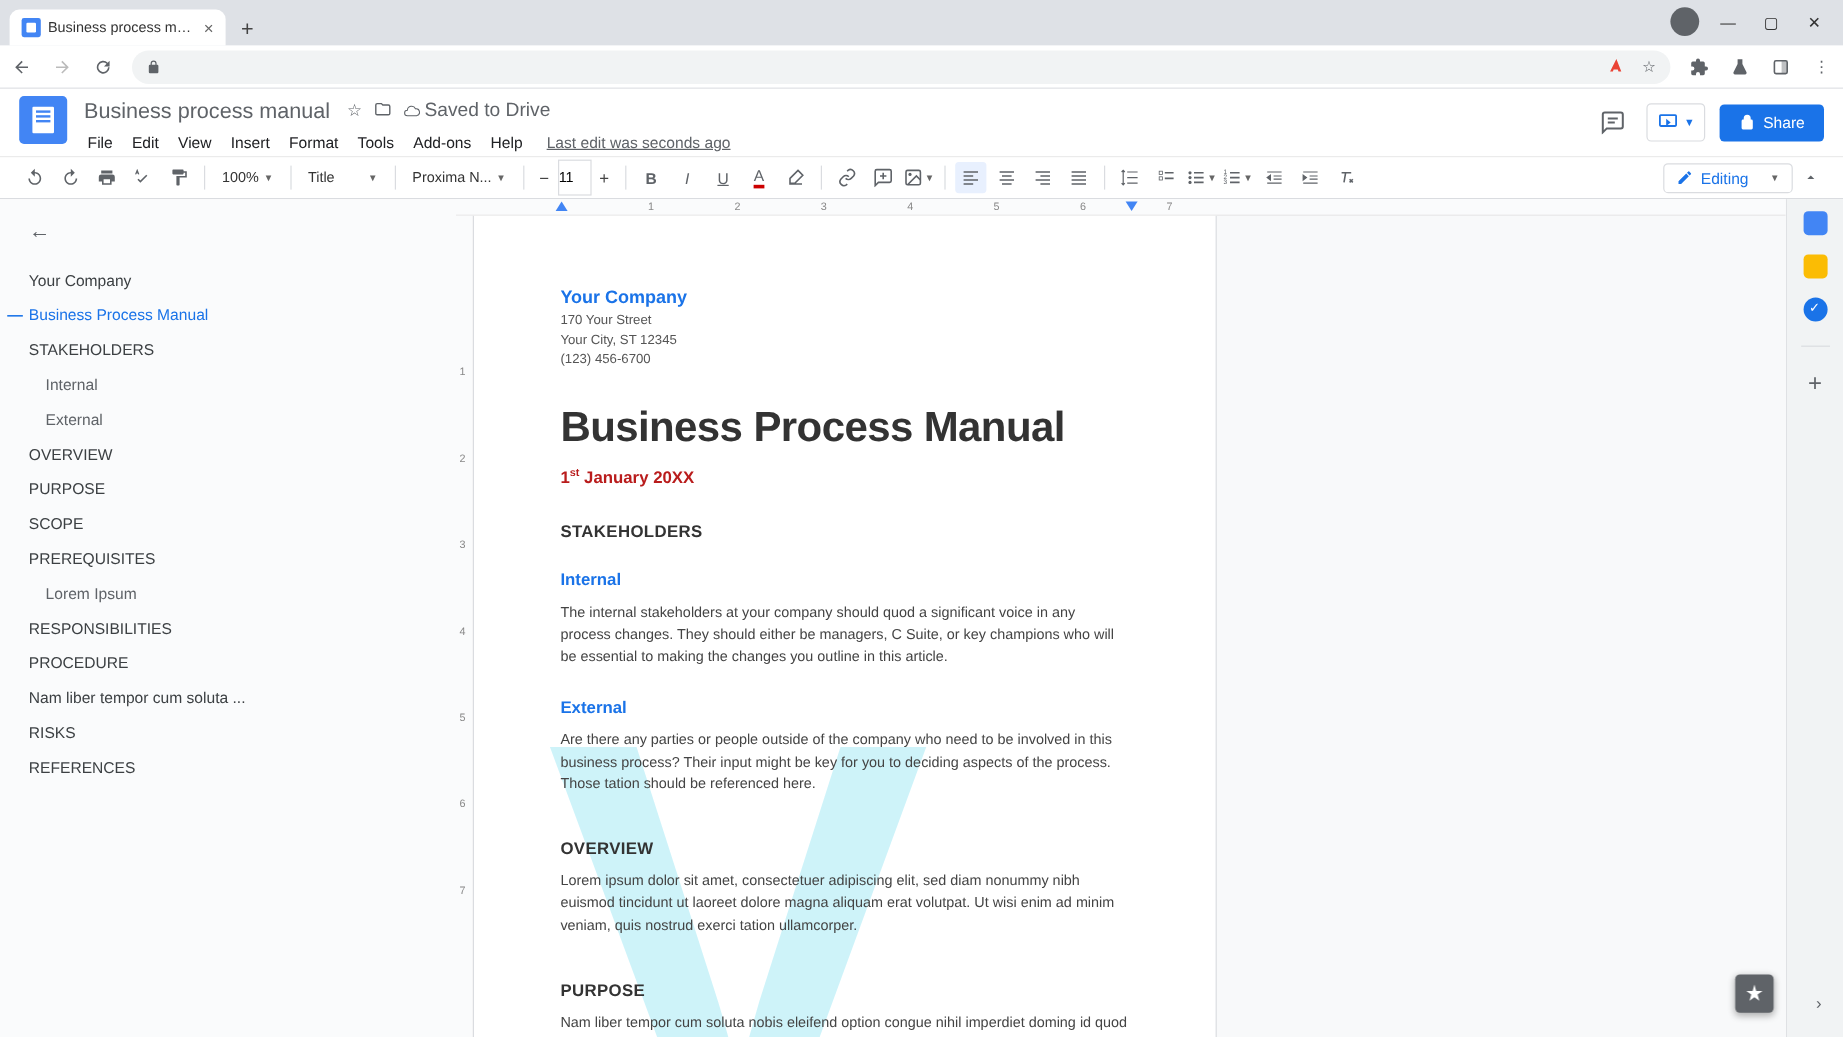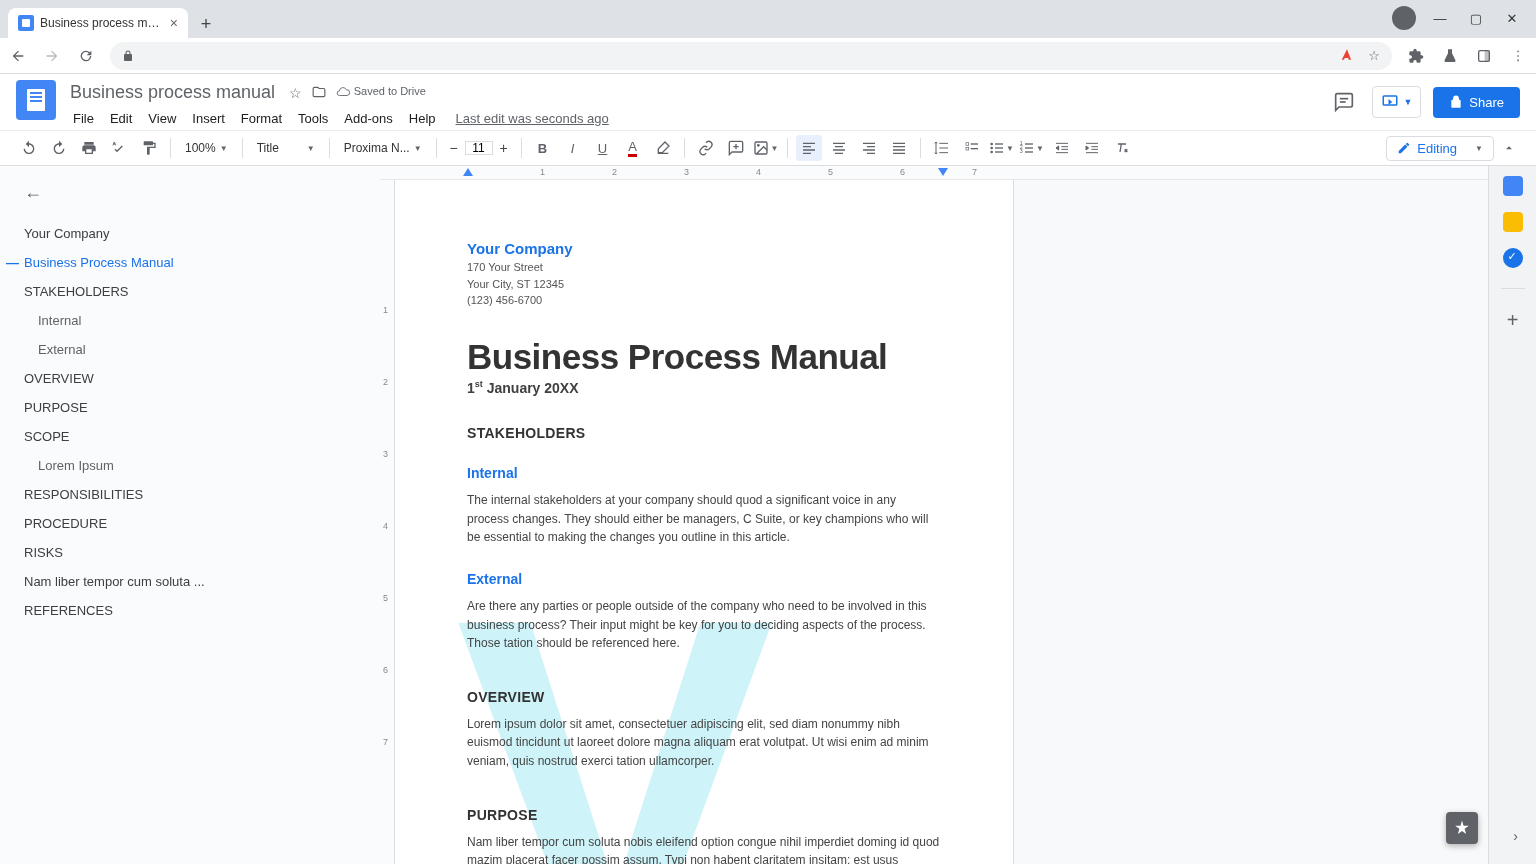--- a/index.html
+++ b/index.html
@@ -20,37 +20,37 @@
 .url-bar { flex: 1; display: flex; align-items: center; gap: 8px; background: #f1f3f4; border-radius: 14px; padding: 4px 12px; height: 28px; font-size: 13px; color: #5f6368; }
 .url-right { margin-left: auto; display: flex; gap: 14px; color: #5f6368; }
 .docbar { background: #fff; padding: 6px 16px 0; display: flex; align-items: flex-start; }
 .docs-icon { width: 40px; height: 40px; background: #4285f4; border-radius: 4px; margin-right: 10px; display: flex; align-items: center; justify-content: center; position: relative; }
 .docs-icon::before { content: ''; position: absolute; width: 18px; height: 22px; background: white; border-radius: 1px; }
 .docs-icon::after { content: ''; position: absolute; width: 12px; height: 2px; background: #4285f4; box-shadow: 0 4px 0 #4285f4, 0 8px 0 #4285f4; top: 12px; }
 .doc-info { flex: 1; }
 .doc-title-row { display: flex; align-items: center; gap: 10px; }
 .doc-title { font-size: 18px; color: #5f6368; padding: 2px 4px; }
 .doc-icons { display: flex; gap: 10px; color: #5f6368; font-size: 14px; }
-.saved { color: #5f6368; font-size: 11px; display: flex; align-items: flex-start; gap: 4px; }
+.saved { color: #5f6368; font-size: 16px; display: flex; align-items: center; gap: 4px; }
 .menu-row { display: flex; gap: 2px; font-size: 13px; color: #202124; margin-top: 2px; }
 .menu-row span { padding: 4px 7px; }
 .last-edit { color: #5f6368; text-decoration: underline; margin-left: 4px; }
 .share-area { display: flex; align-items: center; gap: 12px; padding-top: 6px; }
 .comment-icon, .present-icon { color: #5f6368; padding: 6px; }
 .present-btn { display: flex; align-items: center; gap: 4px; border: 1px solid #dadce0; border-radius: 4px; padding: 6px 8px; color: #1a73e8; }
 .share-btn { background: #1a73e8; color: white; border-radius: 4px; padding: 8px 16px; display: flex; align-items: center; gap: 6px; font-weight: 500; font-size: 13px; }
 .toolbar { background: #fff; border-top: 1px solid #ebebeb; border-bottom: 1px solid #dadce0; padding: 4px 16px; display: flex; align-items: center; gap: 4px; color: #444; height: 36px; }
 .tb-btn { width: 26px; height: 26px; display: flex; align-items: center; justify-content: center; color: #5f6368; }
 .tb-sep { width: 1px; height: 20px; background: #dadce0; margin: 0 4px; }
 .tb-select { padding: 2px 6px; font-size: 12px; color: #333; display: flex; align-items: center; gap: 4px; min-width: 40px; }
 .tb-select.wide { min-width: 70px; align-items: center; }
 .tb-chevron { font-size: 8px; color: #666; }
 .font-size-box { display: flex; align-items: center; gap: 2px; }
 .fs-btn { width: 18px; height: 20px; display: flex; align-items: center; justify-content: center; font-size: 14px; color: #444; }
-.fs-input { width: 28px; height: 14px; border: 1px solid #dadce0; text-align: center; font-size: 12px; }
+.fs-input { width: 28px; height: 30px; border: 1px solid #dadce0; font-size: 12px; }
 .editing-mode { margin-left: auto; display: flex; align-items: center; gap: 6px; color: #1a73e8; border: 1px solid #dadce0; border-radius: 4px; padding: 4px 10px; font-size: 13px; }
 .hide-menus { color: #5f6368; padding: 4px; }
 .main-area { display: flex; height: calc(100vh - 112px); }
 .outline-panel { width: 380px; background: #fafbfc; padding: 16px 20px 16px 24px; overflow-y: auto; }
 .outline-back { color: #5f6368; font-size: 18px; margin-bottom: 16px; cursor: pointer; }
 .outline-item { padding: 7px 0; font-size: 13px; color: #5f6368; cursor: pointer; }
 .outline-item.h1 { font-weight: 500; color: #3c4043; }
 .outline-item.h2 { font-weight: 500; color: #3c4043; }
 .outline-item.active { color: #1a73e8; font-weight: 500; position: relative; }
 .outline-item.active::before { content: '—'; position: absolute; left: -18px; color: #1a73e8; font-weight: bold; }
@@ -62,21 +62,21 @@
 .ruler-marker.left { border-left: 5px solid transparent; border-right: 5px solid transparent; border-bottom: 8px solid #4285f4; }
 .ruler-marker.right { border-left: 5px solid transparent; border-right: 5px solid transparent; border-top: 8px solid #4285f4; }
 .vruler { position: absolute; left: 0; top: 14px; width: 14px; bottom: 0; background: #fafbfc; font-size: 9px; color: #888; }
 .vruler-tick { position: absolute; left: 3px; }
 .page { width: 620px; background: white; margin: 0 0 40px 14px; padding: 60px 72px; min-height: 800px; border: 1px solid #dadce0; border-top: none; position: relative; }
 .watermark { position: absolute; left: 60px; top: 330px; font-size: 480px; font-weight: 700; color: #9ee8f5; opacity: 0.5; z-index: 0; font-family: Arial; pointer-events: none; }
 .page-content { position: relative; z-index: 1; }
 .company { color: #1a73e8; font-size: 15px; font-weight: 600; }
 .addr { font-size: 11px; color: #555; line-height: 1.5; margin-top: 2px; }
 .main-title { font-size: 35px; font-weight: 700; color: #333; margin-top: 28px; letter-spacing: -0.5px; }
-.date-line { font-size: 14px; font-weight: 600; color: #404040; margin-top: 2px; }
+.date-line { font-size: 14px; font-weight: 600; color: #b91c1c; margin-top: 12px; }
 .date-line sup { font-size: 9px; }
 .h-stake { font-size: 14px; font-weight: 700; color: #333; margin-top: 30px; letter-spacing: 0.3px; }
 .h-sub { font-size: 14px; font-weight: 600; color: #1a73e8; margin-top: 24px; }
 .body-text { font-size: 12px; color: #444; line-height: 1.55; margin-top: 10px; }
 .right-rail { width: 48px; background: #f1f3f4; display: flex; flex-direction: column; align-items: center; padding-top: 10px; gap: 16px; border-left: 1px solid #dadce0; }
 .rail-icon { width: 20px; height: 20px; border-radius: 4px; }
 .rail-icon.cal { background: #4285f4; }
 .rail-icon.keep { background: #fbbc04; }
 .rail-icon.tasks { background: #1a73e8; border-radius: 50%; position: relative; }
 .rail-icon.tasks::after { content: '✓'; color: white; font-size: 11px; position: absolute; left: 5px; top: 2px; }
@@ -393,25 +393,26 @@
   <div class="outline-panel">
     <div class="outline-back">←</div>
     <div class="outline-item h1">Your Company</div>
     <div class="outline-item h1 active">Business Process Manual</div>
     <div class="outline-item h2">STAKEHOLDERS</div>
     <div class="outline-item h3">Internal</div>
     <div class="outline-item h3">External</div>
     <div class="outline-item h2">OVERVIEW</div>
     <div class="outline-item h2">PURPOSE</div>
     <div class="outline-item h2">SCOPE</div>
+    <div class="outline-item h2">PREREQUISITES</div>
     <div class="outline-item h3">Lorem Ipsum</div>
     <div class="outline-item h2">RESPONSIBILITIES</div>
     <div class="outline-item h2">PROCEDURE</div>
+    <div class="outline-item h2">Nam liber tempor cum soluta ...</div>
     <div class="outline-item h2">RISKS</div>
-    <div class="outline-item h2">Nam liber tempor cum soluta ...</div>
     <div class="outline-item h2">REFERENCES</div>
   </div>
 
   <div class="doc-canvas">
     <div class="ruler">
       <span class="ruler-marker left" style="left:83px"></span>
       <span class="ruler-tick" style="left:160px">1</span>
       <span class="ruler-tick" style="left:232px">2</span>
       <span class="ruler-tick" style="left:304px">3</span>
       <span class="ruler-tick" style="left:376px">4</span>

